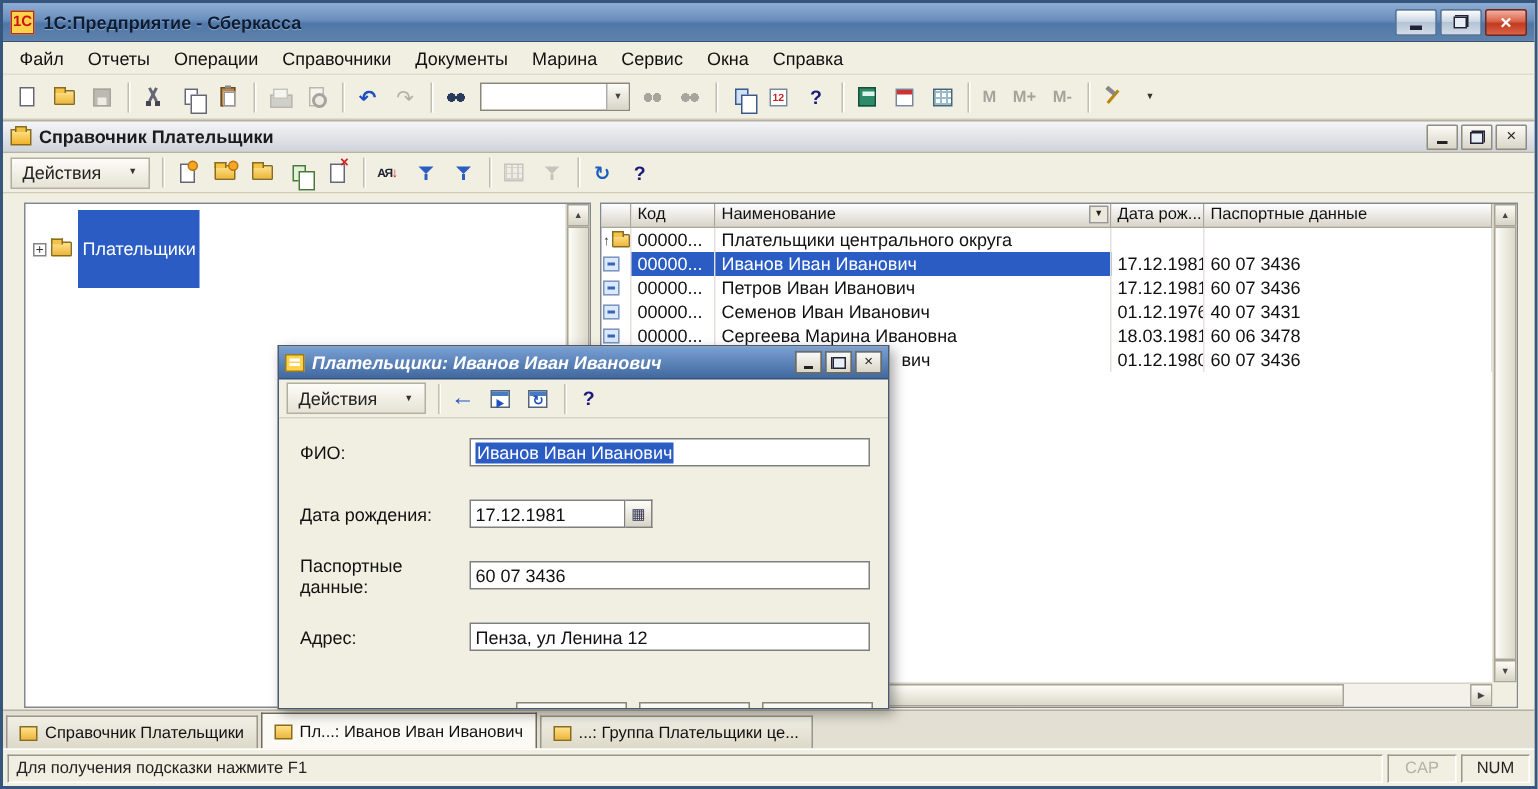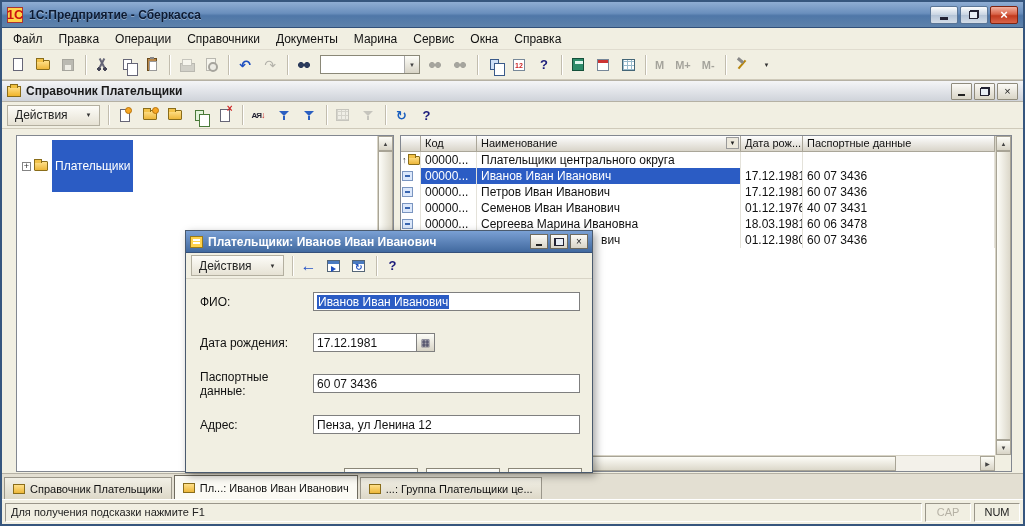--- a/index.html
+++ b/index.html
@@ -3,21 +3,21 @@
 <meta charset="utf-8">
 <style>
   *{box-sizing:border-box;}
   html,body{margin:0;padding:0;}
   body{font-family:"Liberation Sans","DejaVu Sans",sans-serif;font-size:12px;color:#111;background:#c0c0c0;}
   .window{position:relative;width:1025px;height:526px;border:2px solid #36567e;background:#f1efe2;overflow:hidden;}
 
   
   .titlebar{position:absolute;left:0;top:0;right:0;height:26px;display:flex;align-items:center;gap:6px;padding:0 5px;
     background:linear-gradient(#8fadd3 0%,#6a8fbd 45%,#4f77a8 55%,#5e82ab 100%);border-bottom:1px solid #31507a;}
-  .app-icon{width:16px;height:16px;background:#ffd24a;border:1px solid #a33;color:#c11;font-weight:bold;font-size:13px;
+  .app-icon{width:16px;height:16px;background:#ffd24a;border:1px solid #a33;color:#c11;font-weight:bold;font-size:10px;
     display:flex;align-items:center;justify-content:center;flex:none;}
   .title-text{flex:1;color:#0d1b33;font-weight:bold;text-shadow:0 1px 0 rgba(255,255,255,.35);white-space:nowrap;overflow:hidden;}
   .win-controls{display:flex;gap:2px;}
   .wbtn{width:28px;height:18px;display:flex;align-items:center;justify-content:center;border:1px solid #5a7596;border-radius:2px;
     background:linear-gradient(#fcfdfe,#c7d3e2 50%,#b3c3d6 50%,#d4dde8);color:#223;font-size:12px;line-height:1;}
   .wbtn.close{background:linear-gradient(#f3b2a0,#d96449 45%,#c23a1e 55%,#d96449);border-color:#7e2310;color:#fff;font-weight:bold;font-size:13px;}
   .gl-min{width:8px;height:3px;background:#223;margin-top:7px;}
   .gl-restore{position:relative;width:10px;height:9px;}
   .gl-restore::before{content:"";position:absolute;right:0;top:0;width:7px;height:6px;border:1px solid #223;}
   .gl-restore::after{content:"";position:absolute;left:0;bottom:0;width:7px;height:6px;border:1px solid #223;background:#e8eef5;}
@@ -152,21 +152,21 @@
   .c-dob{width:62px;}
   .c-passport{flex:1;}
   .lcell.sel{background:#2b5cc4;color:#fff;}
   .sortmark{font-size:9px;color:#333;line-height:10px;}
   .mk-item{position:relative;width:11px;height:10px;background:#dce8fb;border:1px solid #7a95c0;flex:none;}
   .mk-item::after{content:"";position:absolute;left:2px;top:3px;right:2px;height:2px;background:#3a66b0;}
 
   
   .dialog{position:absolute;left:183px;top:228px;width:408px;height:243px;background:#f1efe2;border:1px solid #4a5a6e;
     box-shadow:3px 3px 8px rgba(0,0,0,.35);overflow:hidden;z-index:20;}
-  .dialog-title{height:22px;display:flex;align-items:center;gap:5px;padding:0 4px;background:linear-gradient(#7aa0d4,#41699f);border-bottom:1px solid #35507a;}
+  .dialog-title{height:22px;display:flex;align-items:center;gap:5px;padding:0 4px;background:linear-gradient(#7aa0d4,#41699f);border-bottom:1px solid #35507a;font-style:italic;}
   .dialog-icon{position:relative;width:13px;height:12px;background:#ffd24a;border:1px solid #9a7a1a;flex:none;}
   .dialog-icon::after{content:"";position:absolute;left:2px;top:2px;right:2px;height:2px;background:#fff;box-shadow:0 3px 0 #fff;}
   .dialog-title-text{flex:1;color:#fff;font-weight:bold;white-space:nowrap;overflow:hidden;}
   .dialog-controls{display:flex;gap:2px;}
   .dbtn{width:18px;height:15px;display:flex;align-items:center;justify-content:center;background:linear-gradient(#fbfaf6,#d9d5c7);
     border:1px solid #6f6b5f;font-size:10px;color:#222;}
   .dbtn .gl-min{width:6px;height:2px;background:#222;margin-top:6px;}
   .dbtn .gl-restore{width:8px;height:8px;}
   .dialog-toolbar{height:26px;display:flex;align-items:center;padding:0 5px;border-bottom:1px solid #d8d4c6;}
   #dialog-fields{position:absolute;left:0;top:48px;right:0;}
@@ -210,21 +210,21 @@
         </span>
       <span class="wbtn">
           <span class="gl-restore"></span>
         </span>
       <span class="wbtn close">×</span>
     </span>
   </div>
 
   <div class="menubar" id="menubar">
       <span class="menu-item">Файл</span>
-      <span class="menu-item">Правка</span>
+      <span class="menu-item">Отчеты</span>
       <span class="menu-item">Операции</span>
       <span class="menu-item">Справочники</span>
       <span class="menu-item">Документы</span>
       <span class="menu-item">Марина</span>
       <span class="menu-item">Сервис</span>
       <span class="menu-item">Окна</span>
       <span class="menu-item">Справка</span>
     </div>
   <div class="toolbar" id="main-toolbar">
       <button class="tbtn">

